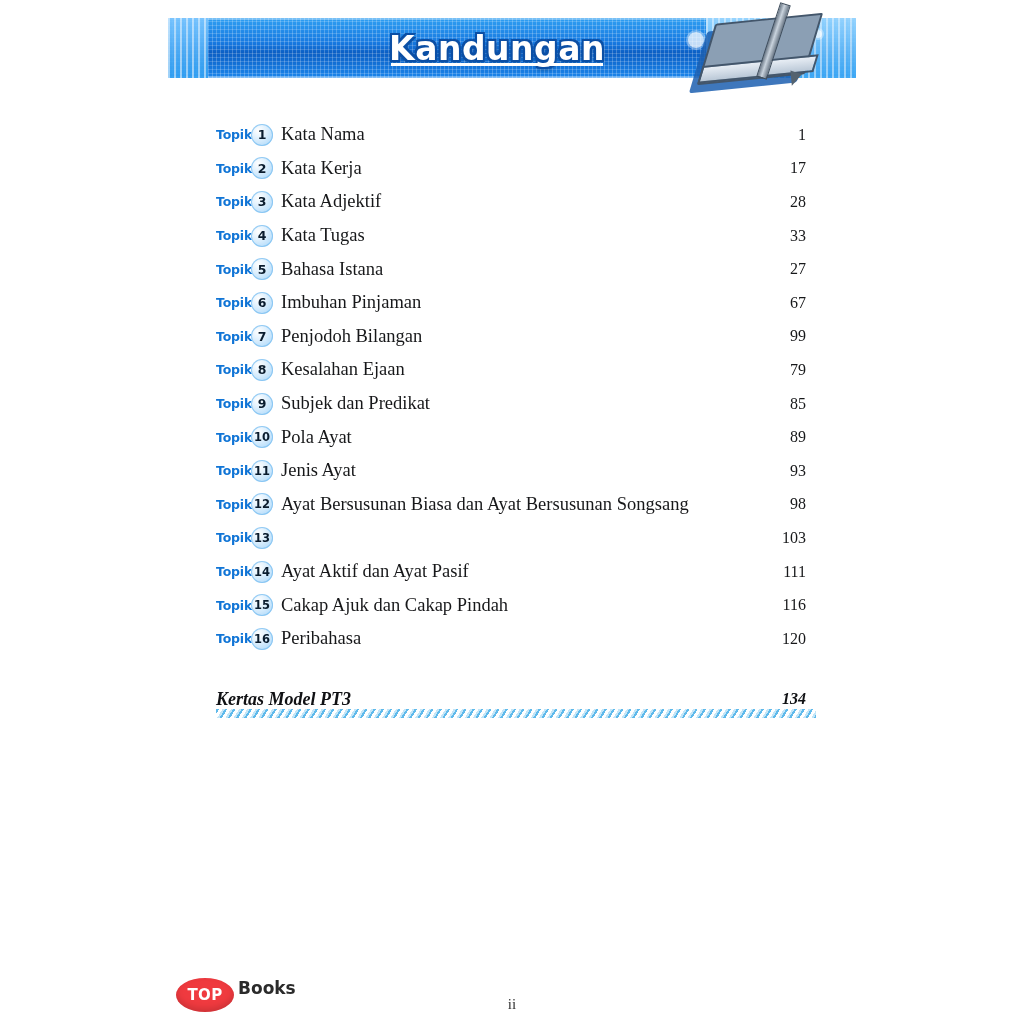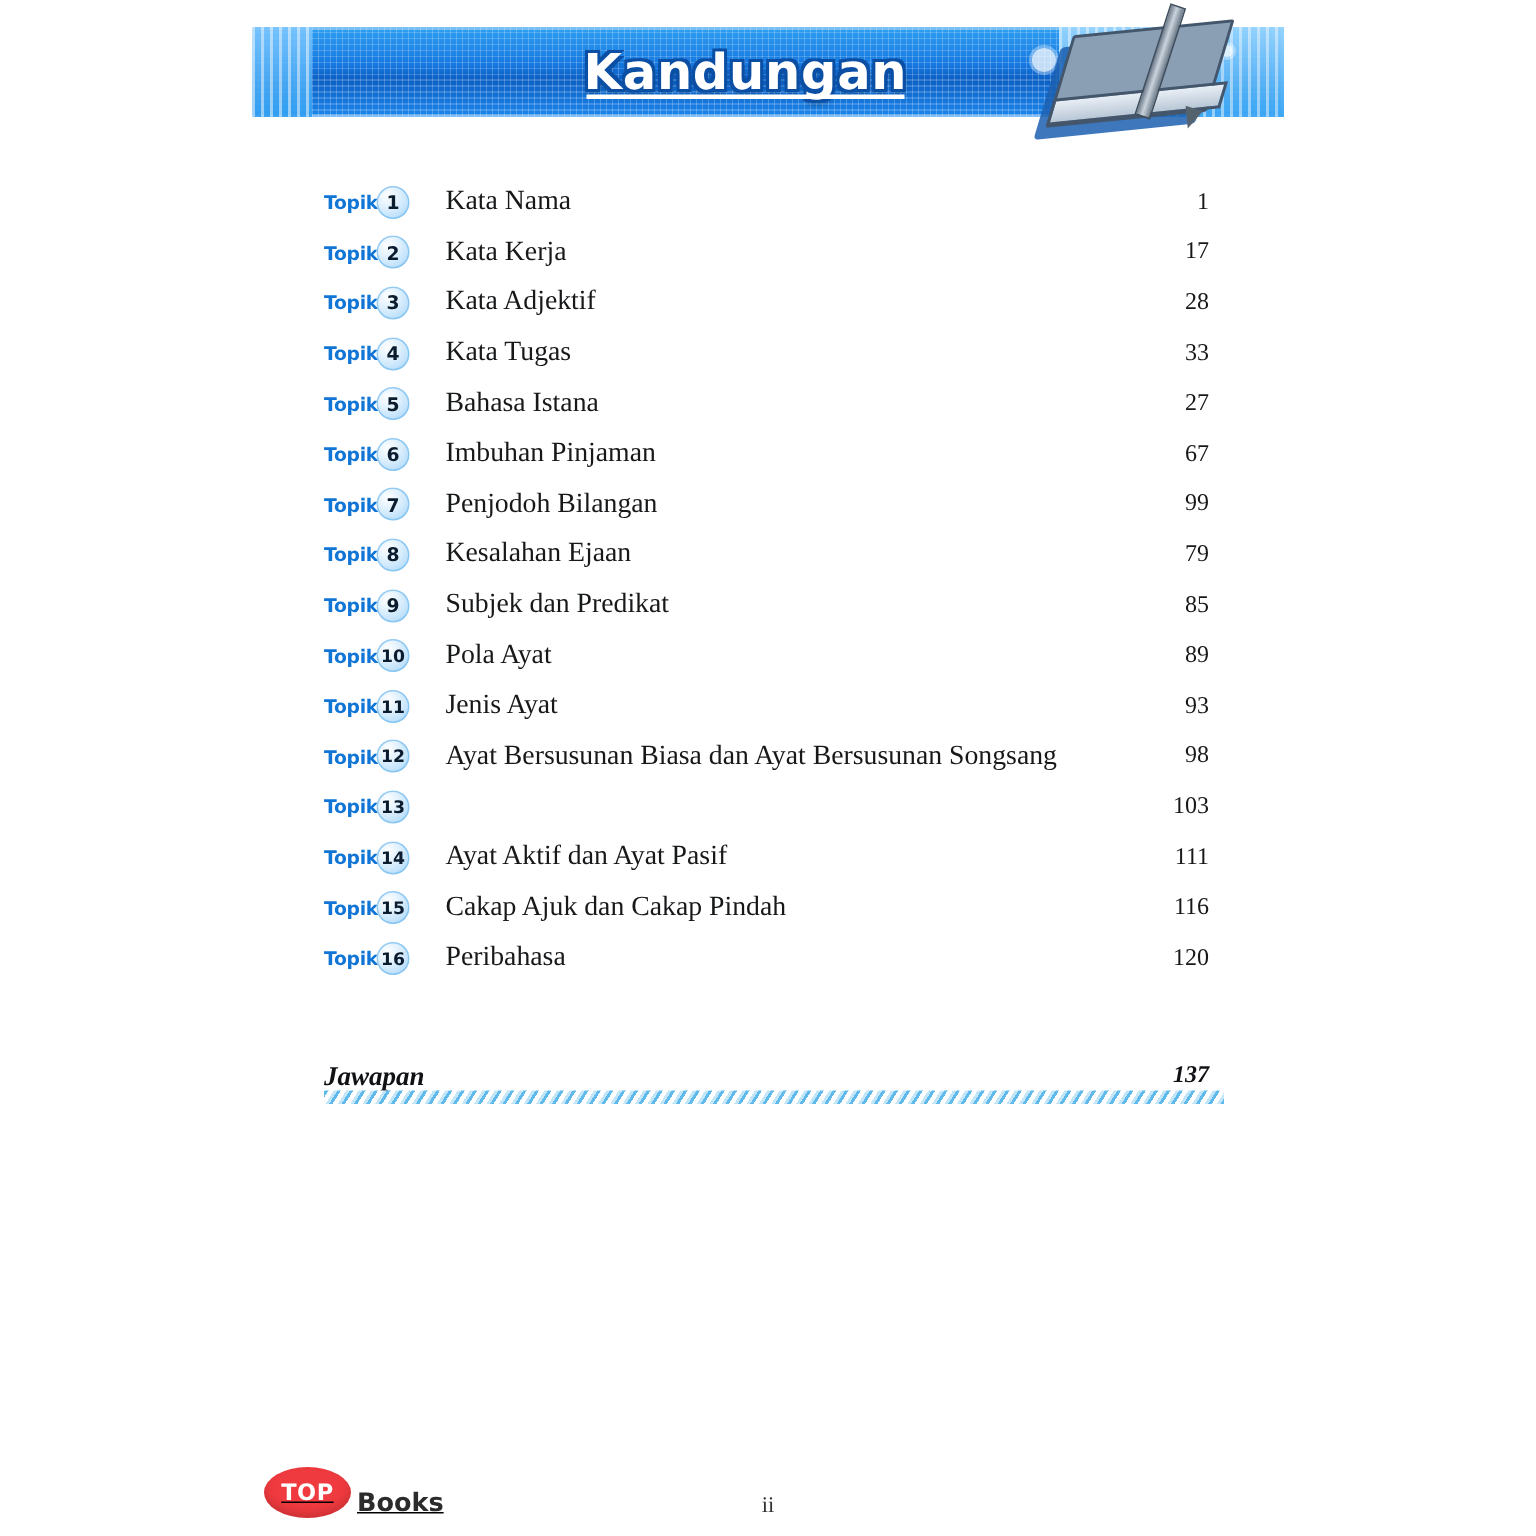--- a/index.html
+++ b/index.html
@@ -142,21 +142,20 @@
     position: absolute;
     left: 216px;
     top: 118px;
     width: 590px;
   }
   .toc-row {
     position: relative;
     height: 33.6px;
     display: flex;
     align-items: center;
-    gap: 16px;
   }
   .topik-badge {
     position: relative;
     display: inline-flex;
     align-items: center;
     flex: 0 0 auto;
     height: 22px;
     margin-right: 8px;
   }
   .topik-word {
@@ -243,22 +242,21 @@
     );
     opacity: .95;
   }
 
   
   .logo {
     position: absolute;
     left: 176px;
     top: 978px;
     display: flex;
-    align-items: flex-end;
-    text-decoration: underline;
+    align-items: flex-start;
   }
   .logo-oval {
     width: 58px;
     height: 34px;
     border-radius: 50%;
     background: #ef3a3f;
     display: flex;
     align-items: center;
     justify-content: center;
     box-shadow: inset 0 -3px 6px rgba(0,0,0,.15);
@@ -451,23 +449,23 @@
       <span class="topik-word">Topik</span>
       <span class="topik-circle wide">16</span>
     </span>
     <span class="toc-title">Peribahasa</span>
     <span class="toc-page">120</span>
   </div>
 
 </div>
 
 <div class="extras">
-  <div class="extra-row" style="margin-top:18px">
-    <span class="extra-label">Jawapan</span>
-    <span class="extra-page">137</span>
+  <div class="extra-row">
+    <span class="extra-label">Kertas Model PT3</span>
+    <span class="extra-page">134</span>
     <span class="stripe-bar"></span>
   </div>
 </div>
 
 <div class="logo">
   <span class="logo-oval">
     <span class="logo-top">TOP</span>
   </span>
   <span class="logo-books">Books</span>
 </div>

